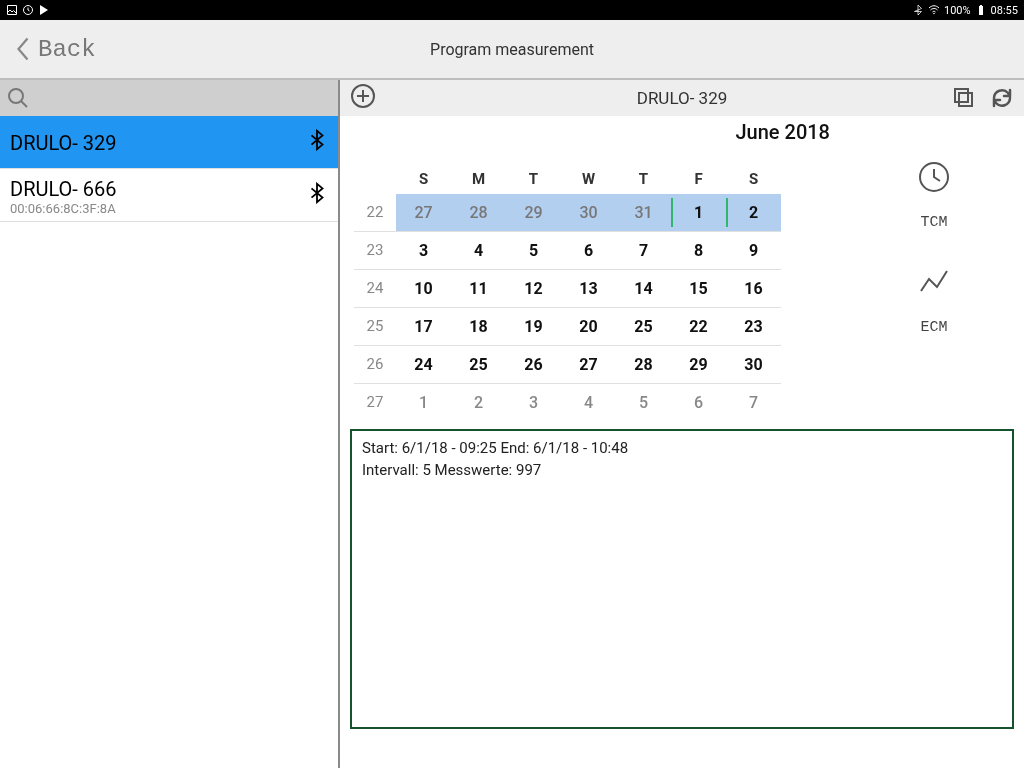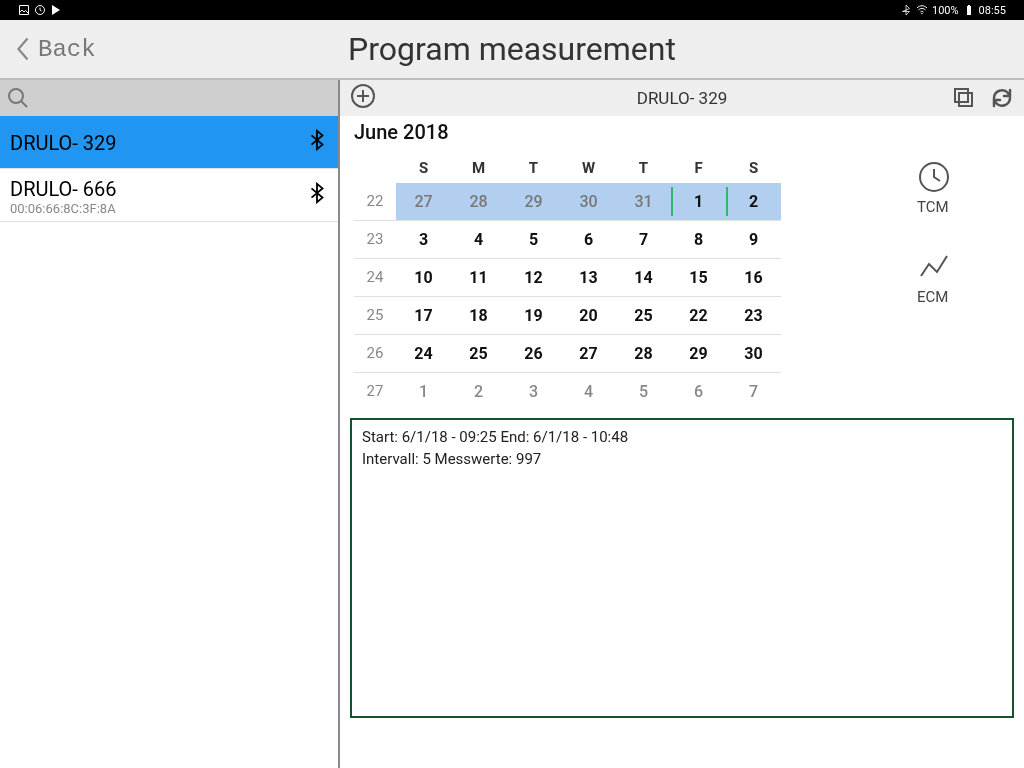--- a/index.html
+++ b/index.html
@@ -1,27 +1,27 @@
 <!DOCTYPE html>
 <html><head>
 <meta charset="utf-8">
 <style>
   * { box-sizing: border-box; margin: 0; padding: 0; }
   html, body { width: 1024px; height: 768px; font-family: Roboto, Arial, sans-serif; overflow: hidden; background: #fff; }
   
   
-  .status-bar { height: 20px; background: #000; color: #fff; display: flex; align-items: center; justify-content: space-between; padding: 0 18px; font-size: 11px; }
+  .status-bar { height: 20px; background: #000; color: #fff; display: flex; align-items: center; justify-content: space-between; padding: 0 6px; font-size: 11px; }
   .status-left, .status-right { display: flex; align-items: center; gap: 4px; }
   .status-left svg, .status-right svg { width: 12px; height: 12px; fill: #fff; }
   
   
   .header { height: 60px; background: #eeeeee; border-bottom: 2px solid #bdbdbd; display: flex; align-items: center; position: relative; }
   .back-btn { display: flex; align-items: center; gap: 6px; color: #777; font-size: 24px; padding-left: 14px; cursor: pointer; font-family: Liberation Mono, monospace; }
   .back-btn svg { width: 18px; height: 28px; fill: none; stroke: #888; stroke-width: 3; }
-  .header-title { position: absolute; left: 50%; transform: translateX(-50%); font-size: 32px; color: #333; text-align: center; }
+  .header-title { position: absolute; left: 50%; transform: translateX(-50%); font-size: 16px; color: #333; text-align: center; }
   
   
   .main { display: flex; height: 688px; }
   
   
   .sidebar { width: 340px; border-right: 2px solid #8a8a8a; display: flex; flex-direction: column; }
   .search-bar { height: 36px; background: #cfcfcf; display: flex; align-items: center; padding-left: 6px; }
   .search-bar svg { width: 24px; height: 24px; fill: #777; }
   .device-item { height: 53px; padding: 6px 10px 4px 10px; display: flex; flex-direction: column; justify-content: center; position: relative; border-bottom: 1px solid #e0e0e0; cursor: pointer; }
   .device-item.selected { background: #2095f2; }
@@ -37,33 +37,33 @@
   .content { flex: 1; display: flex; flex-direction: column; position: relative; }
   .toolbar { height: 36px; background: #eeeeee; display: flex; align-items: center; padding: 0 10px; position: relative; }
   .add-btn svg { width: 26px; height: 26px; fill: none; stroke: #555; stroke-width: 2; cursor: pointer; }
   .toolbar-title { position: absolute; left: 50%; transform: translateX(-50%); font-size: 17px; color: #333; }
   .toolbar-right { margin-left: auto; display: flex; gap: 14px; }
   .toolbar-right svg { width: 24px; height: 24px; fill: #555; cursor: pointer; }
   
   
   .cal-row { display: flex; }
   .calendar { flex: 1; padding: 4px 14px 0 14px; }
-  .cal-title { text-align: left; font-size: 20px; font-weight: 500; color: #111; margin-bottom: 9px; }
+  .cal-title { text-align: right; font-size: 20px; font-weight: 500; color: #111; margin-bottom: 20px; }
   .cal-grid { display: grid; grid-template-columns: 42px repeat(7, 55px); }
   .cal-head { text-align: center; font-size: 15px; font-weight: 700; color: #333; padding: 6px 0; }
   .cal-wk { text-align: center; font-size: 15px; color: #888; padding: 9px 0; border-bottom: 1px solid #e0e0e0; }
   .cal-day { text-align: center; font-size: 16px; padding: 9px 0; border-bottom: 1px solid #e0e0e0; cursor: pointer; position: relative; }
   .cal-day.cur { font-weight: 700; color: #111; }
   .cal-day.other { color: #888; font-weight: 500; }
   .cal-day.hl { background: #b3cff0; color: #777; font-weight: 500; }
   .cal-day.hl-cur { background: #b3cff0; font-weight: 700; color: #111; }
   .cal-day.hl-cur::before { content:""; position:absolute; left:0; top:4px; bottom:4px; width:2px; background:#31b66d; }
   
   .modes { width: 180px; display: flex; flex-direction: column; align-items: center; gap: 34px; padding-top: 44px; }
-  .mode-btn { display: flex; flex-direction: column; align-items: flex-start; gap: 4px; cursor: pointer; }
+  .mode-btn { display: flex; flex-direction: column; align-items: center; gap: 20px; cursor: pointer; font-family: Liberation Mono, monospace; }
   .mode-btn svg { width: 34px; height: 34px; fill: none; stroke: #555; stroke-width: 2; }
   .mode-lbl { font-size: 15px; color: #444; }
   
   
   .details { margin: 8px 10px 6px 10px; border: 2px solid #14532d; height: 300px; padding: 8px 10px; }
   .details-line { font-size: 15px; color: #222; margin-bottom: 4px; }
   
   
   .footer { position: absolute; bottom: 4px; right: 12px; font-size: 16px; color: #222; }
 </style>

